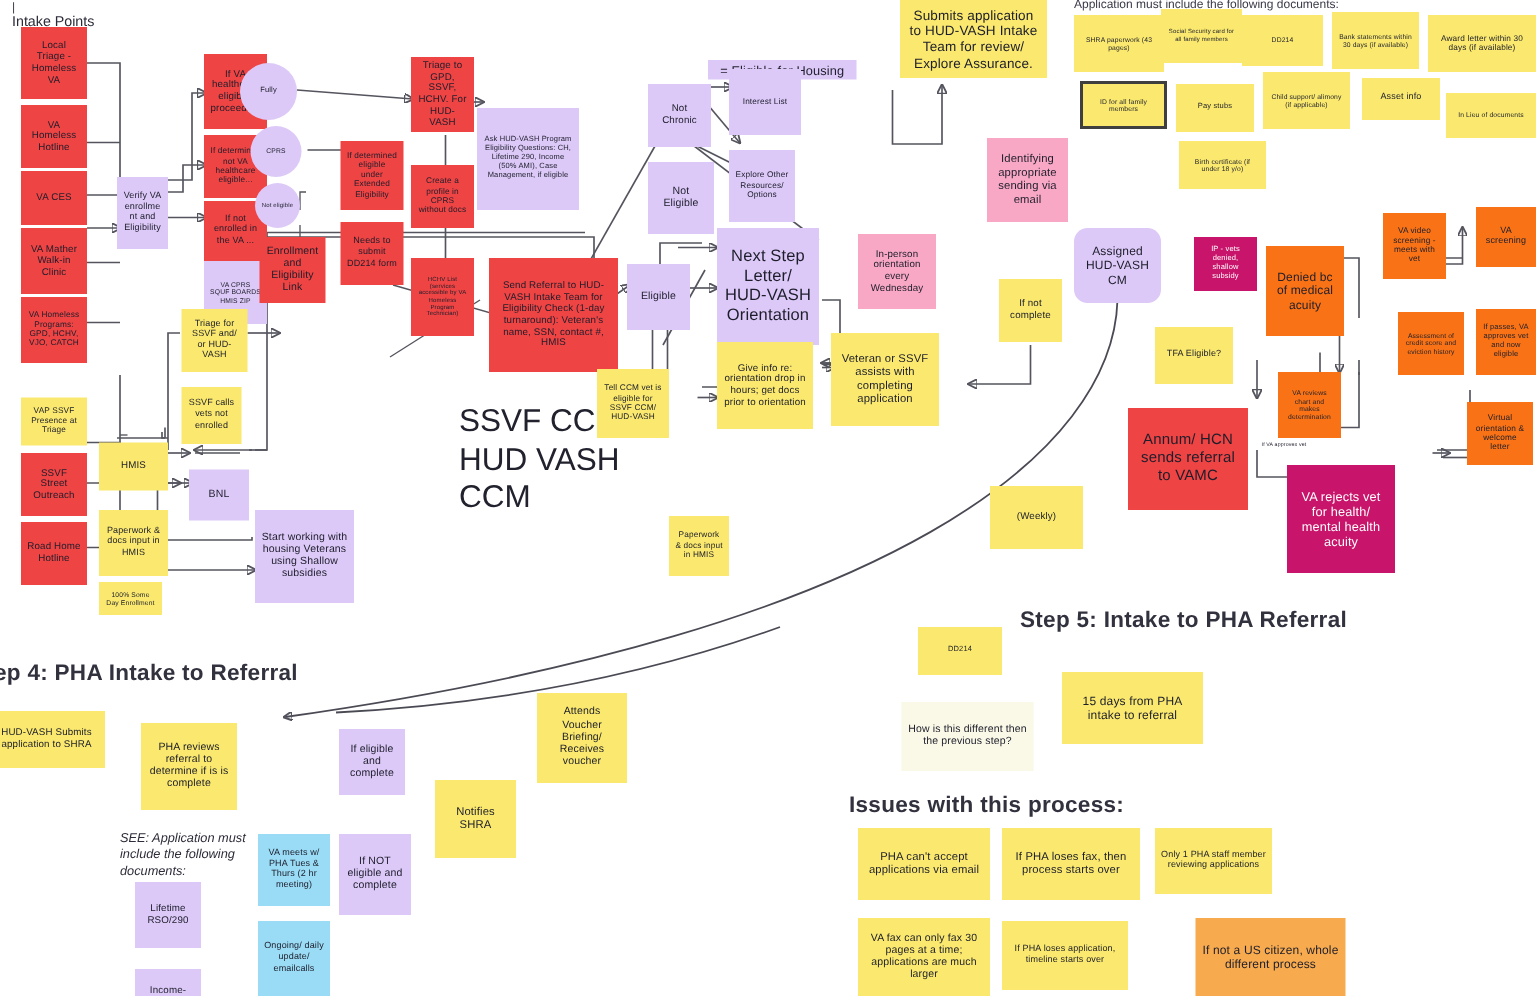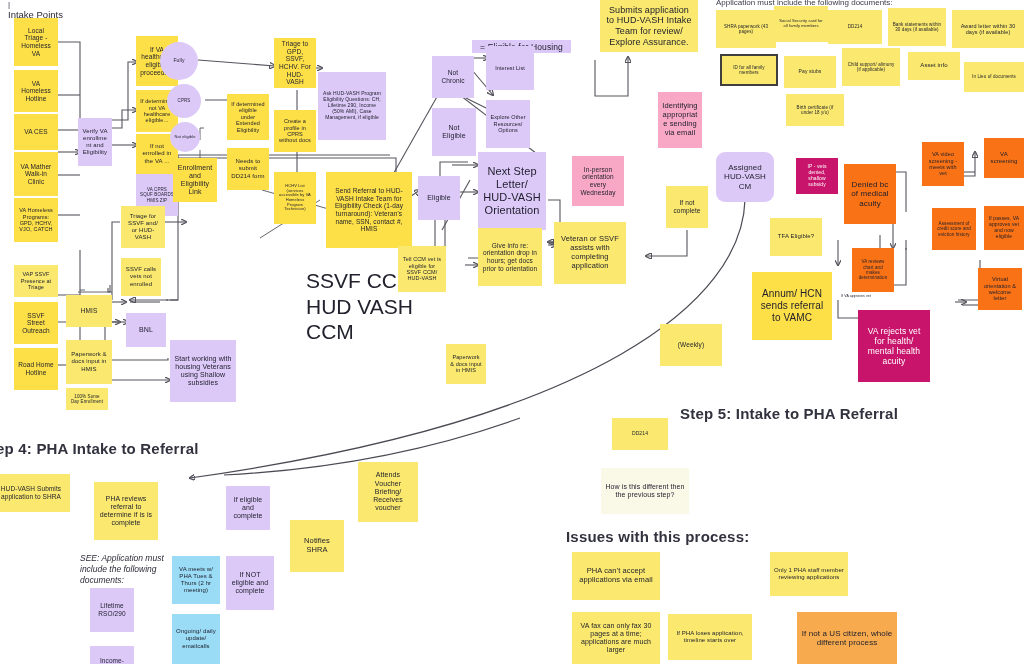--- a/index.html
+++ b/index.html
@@ -25,21 +25,21 @@
     justify-content:center;
     text-align:center;
     padding:3px 4px;
     line-height:1.18;
     letter-spacing:.1px;
     color:#1d1d2b;
     overflow:hidden;
     word-break:break-word;
   }
   .note span{display:block;width:100%;}
-  .teal   {background:#fde047;}
+  .teal   {background:#ef4444;}
   .purple {background:#dcc9f7;}
   .yellow {background:#fae96e;}
   .pink   {background:#f8a8c4;}
   .pink2  {background:#f97316;}
   .magenta{background:#c8156b;color:#ffffff;}
   .blue   {background:#9adcf5;}
   .orange {background:#f7ab4e;margin-left:27px;}
   .cream  {background:#faf8e6;}
   .outline{border:2px solid #3f3f3f;}
   .ellipse{border-radius:50%;}
@@ -341,21 +341,21 @@
   <div class="note yellow" style="left:478px;top:228px;width:64px;height:58px;font-size:6.5px;">
       <span>Give info re: orientation drop in hours; get docs prior to orientation</span>
     </div>
   <div class="note yellow" style="left:446px;top:344px;width:40px;height:40px;font-size:5.5px;">
       <span>Paperwork &amp; docs input in HMIS</span>
     </div>
 
   <div class="note yellow" style="left:600px;top:0px;width:98px;height:52px;font-size:9px;">
       <span>Submits application to HUD-VASH Intake Team for review/ Explore Assurance.</span>
     </div>
-  <div class="note pink" style="left:658px;top:92px;width:44px;height:56px;font-size:7.5px;">
+  <div class="note pink" style="left:658px;top:92px;width:54px;height:56px;font-size:7.5px;">
       <span>Identifying appropriate sending via email</span>
     </div>
   <div class="note pink" style="left:572px;top:156px;width:52px;height:50px;font-size:6.5px;">
       <span>In-person orientation every Wednesday</span>
     </div>
   <div class="note yellow" style="left:554px;top:222px;width:72px;height:62px;font-size:7.5px;">
       <span>Veteran or SSVF assists with completing application</span>
     </div>
   <div class="note yellow" style="left:666px;top:186px;width:42px;height:42px;font-size:6.5px;">
       <span>If not complete</span>
@@ -465,27 +465,33 @@
   <div class="note blue" style="left:172px;top:614px;width:48px;height:50px;font-size:6px;">
       <span>Ongoing/ daily update/ emailcalls</span>
     </div>
   <div class="note purple" style="left:90px;top:646px;width:44px;height:30px;font-size:6.5px;">
       <span>Income-</span>
     </div>
 
   <div class="note yellow" style="left:612px;top:418px;width:56px;height:32px;font-size:5px;">
       <span>DD214</span>
     </div>
+  <div class="note yellow" style="left:708px;top:448px;width:94px;height:48px;font-size:8px;">
+      <span>15 days from PHA intake to referral</span>
+    </div>
   <div class="note cream" style="left:601px;top:468px;width:88px;height:46px;font-size:7px;">
       <span>How is this different then the previous step?</span>
     </div>
 
   <div class="note yellow" style="left:572px;top:552px;width:88px;height:48px;font-size:7.5px;">
       <span>PHA can't accept applications via email</span>
     </div>
+  <div class="note yellow" style="left:668px;top:552px;width:92px;height:48px;font-size:7.5px;">
+      <span>If PHA loses fax, then process starts over</span>
+    </div>
   <div class="note yellow" style="left:770px;top:552px;width:78px;height:44px;font-size:6px;">
       <span>Only 1 PHA staff member reviewing applications</span>
     </div>
   <div class="note yellow" style="left:572px;top:612px;width:88px;height:52px;font-size:7px;">
       <span>VA fax can only fax 30 pages at a time; applications are much larger</span>
     </div>
   <div class="note yellow" style="left:668px;top:614px;width:84px;height:46px;font-size:6px;">
       <span>If PHA loses application, timeline starts over</span>
     </div>
   <div class="note orange" style="left:770px;top:612px;width:100px;height:52px;font-size:8px;">

